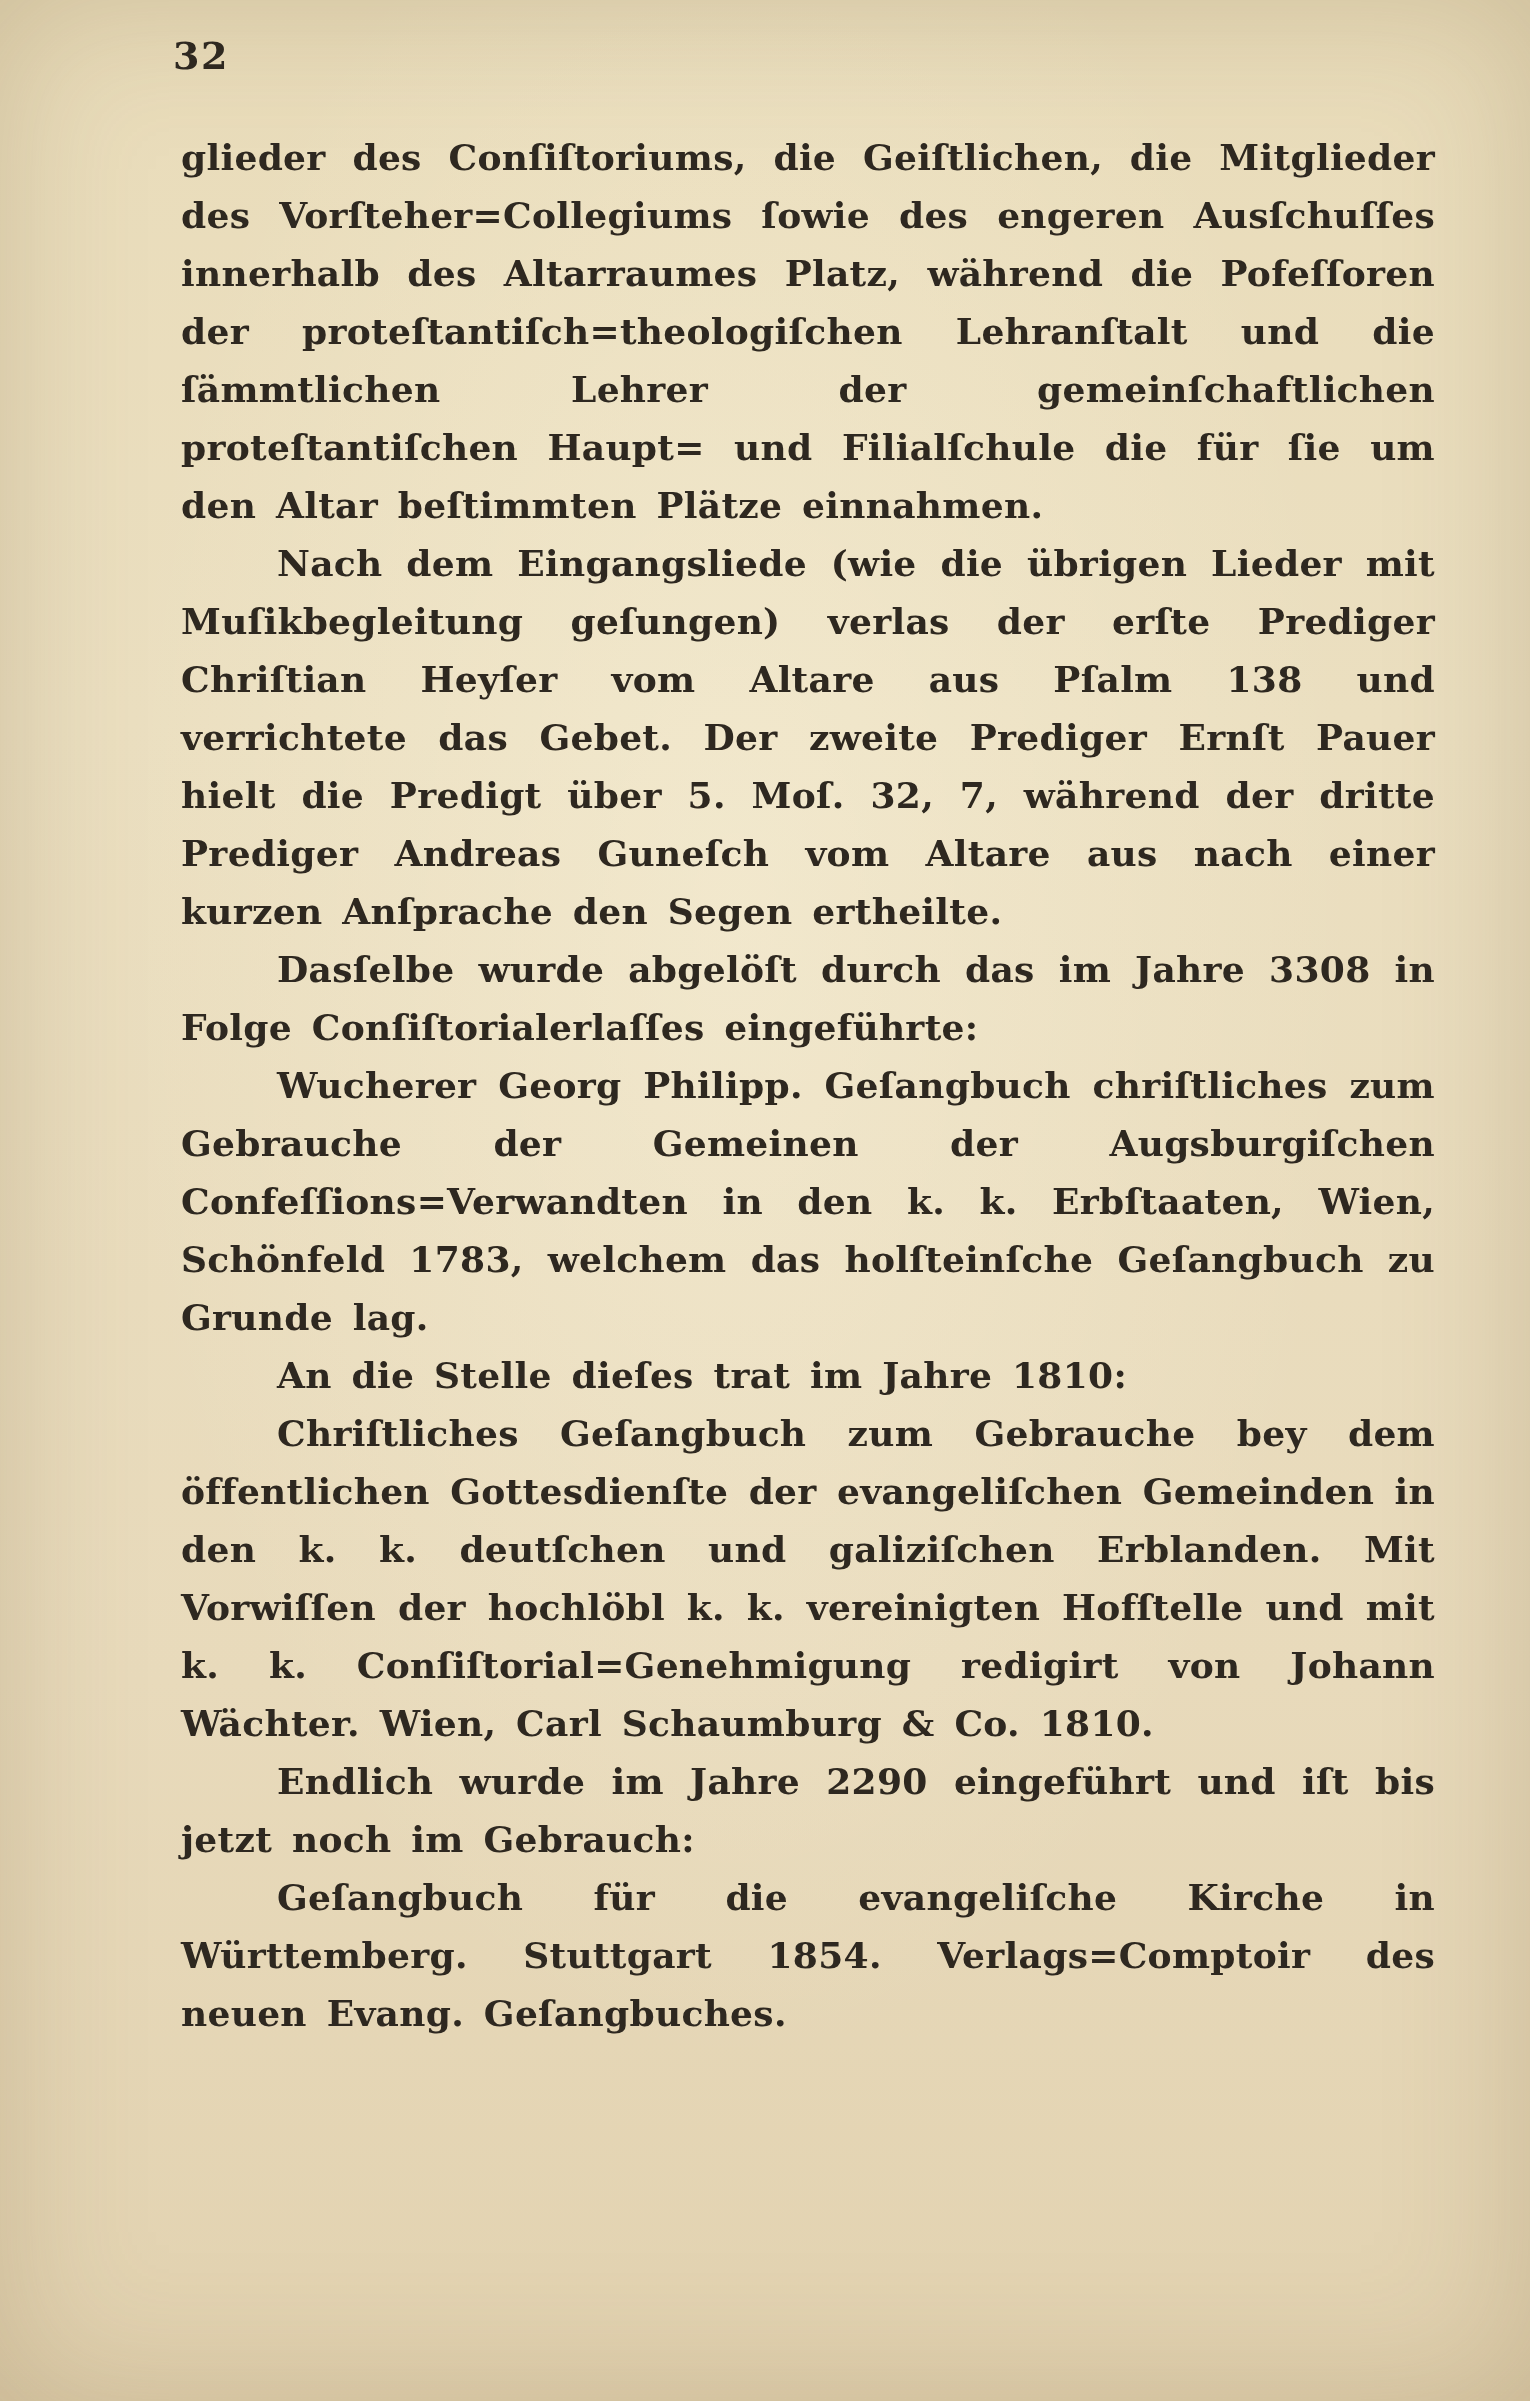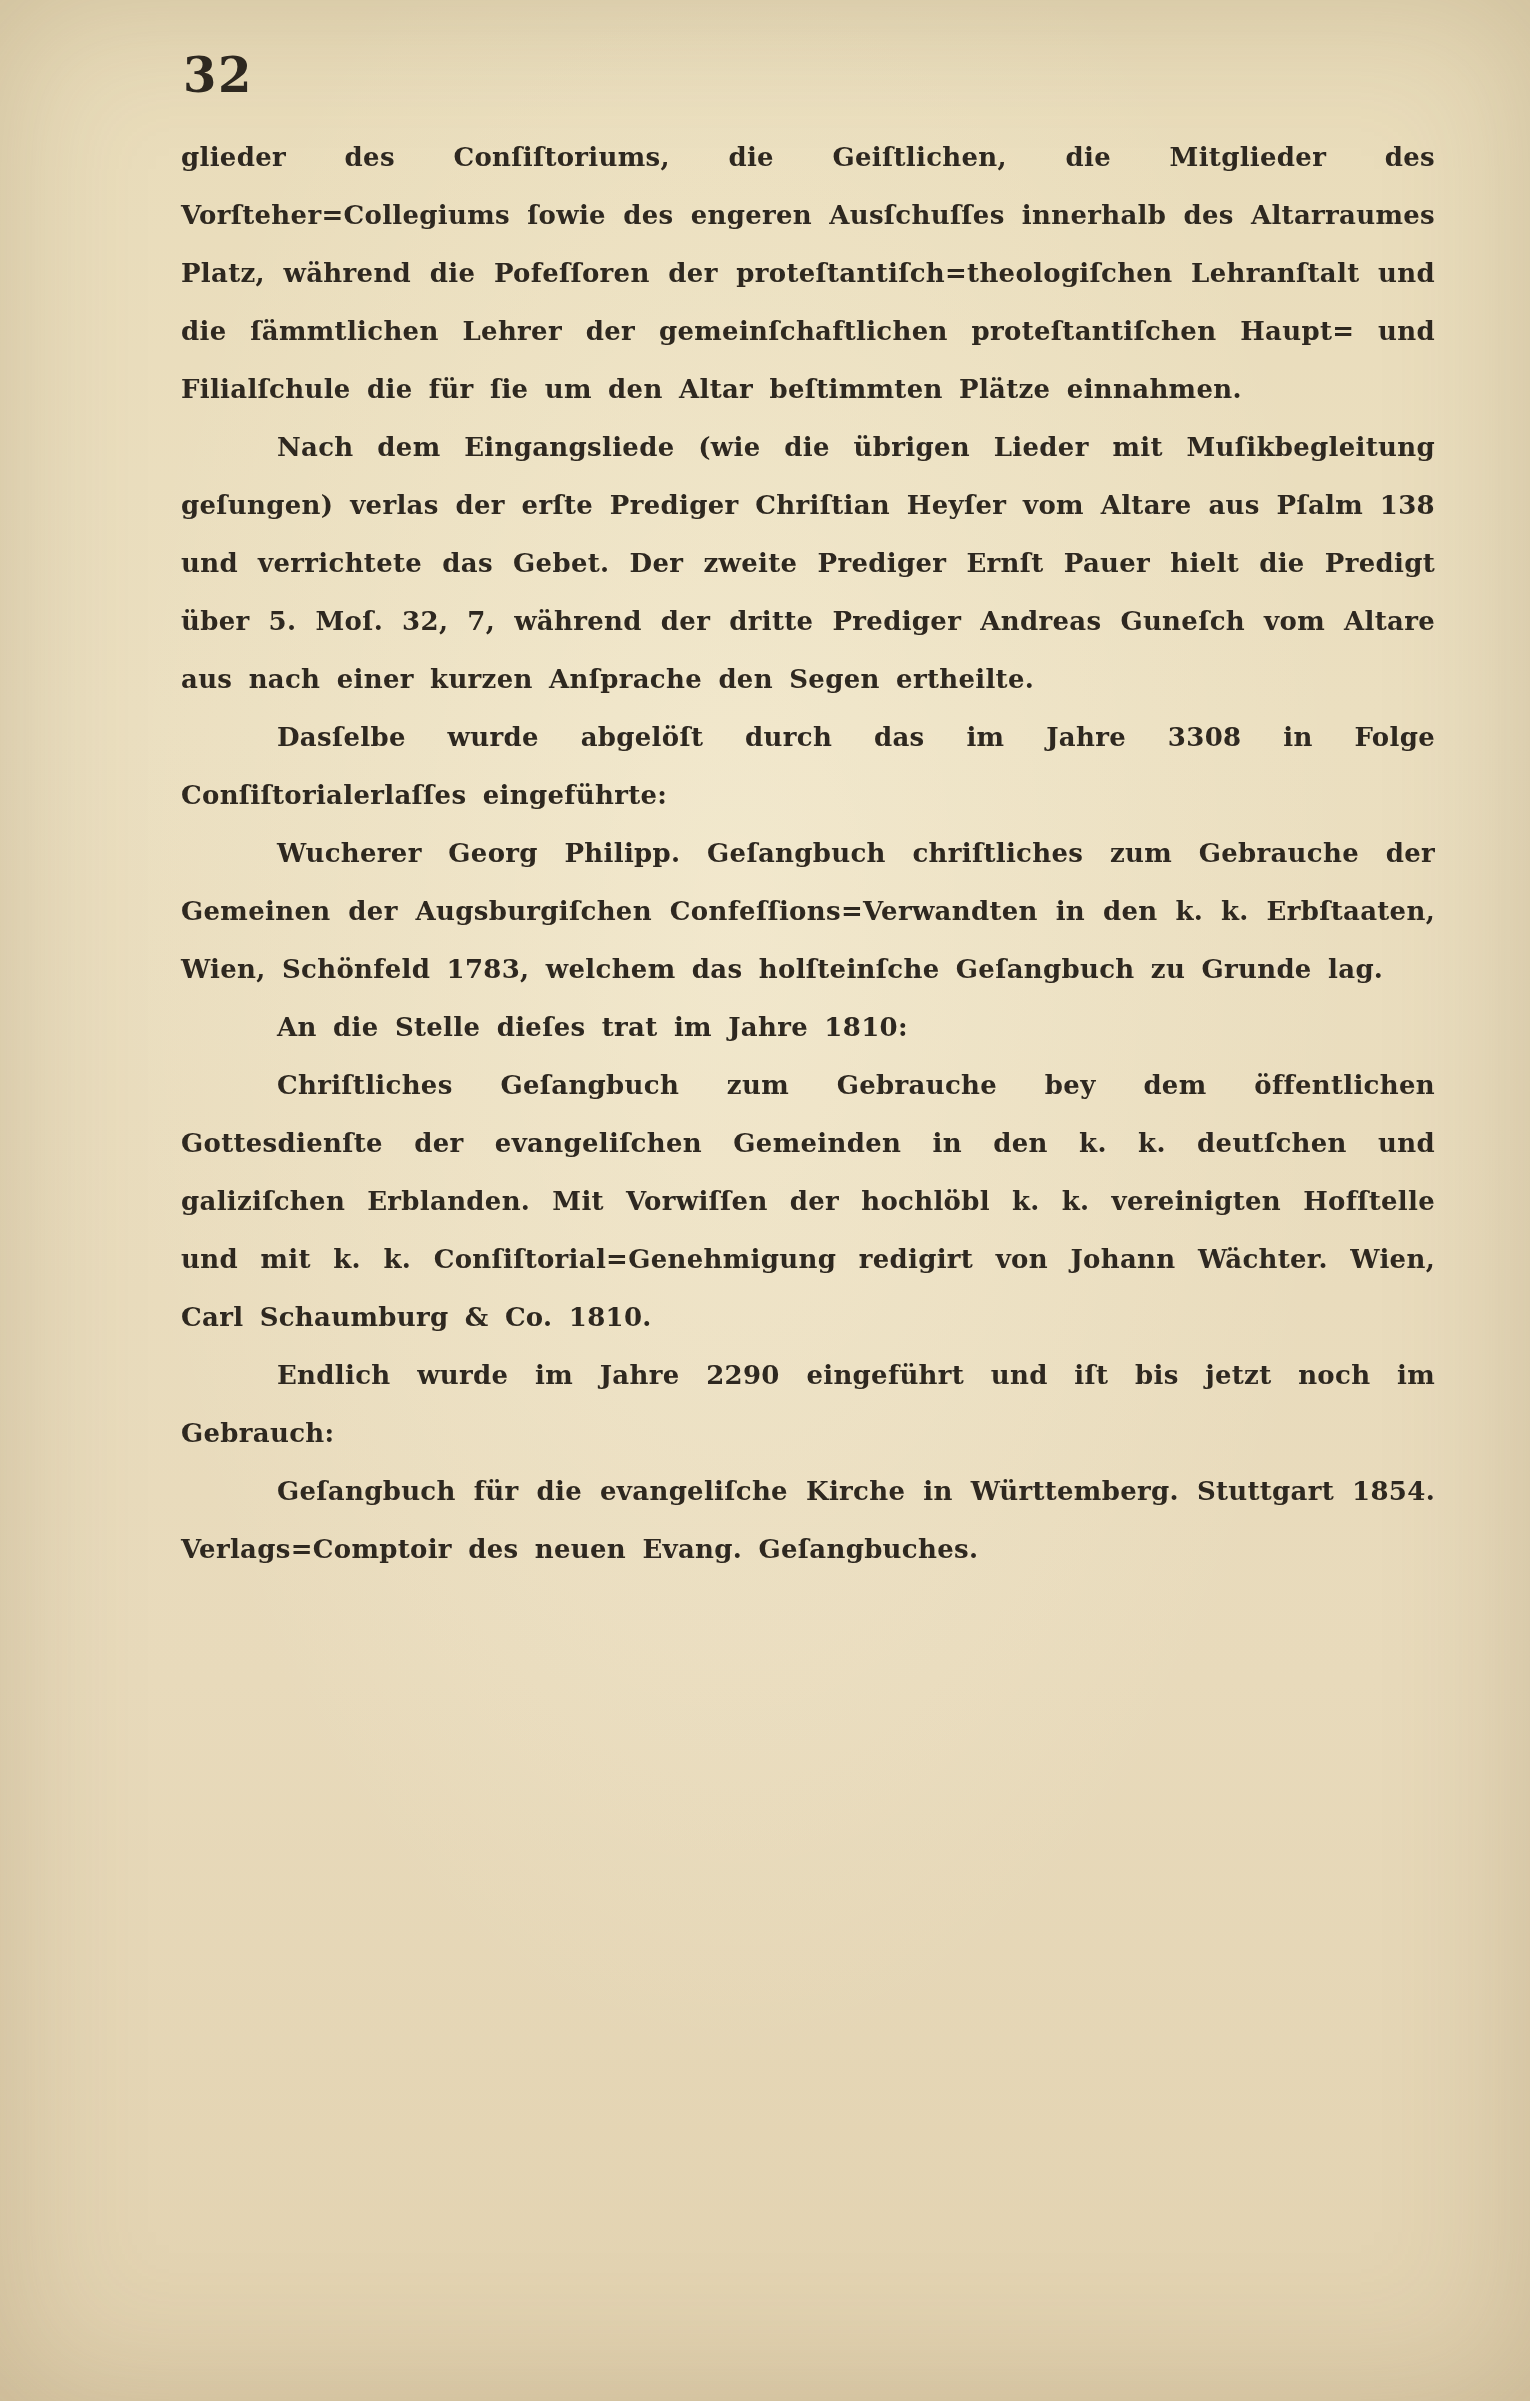--- a/index.html
+++ b/index.html
@@ -18,37 +18,36 @@
     color: #2e2820;
   }
   .vignette {
     position: absolute;
     inset: 0;
     pointer-events: none;
     box-shadow: inset 0 0 142px rgba(120,95,55,0.25);
   }
   .page-number {
     position: absolute;
-    left: 183px;
+    left: 173px;
     top: 33px;
-    font-size: 48px;
+    font-size: 38px;
     font-weight: bold;
     letter-spacing: 1.6px;
-    margin-top: 14px;
   }
   .text-block {
     position: absolute;
     left: 181px;
     top: 128px;
     width: 1254px;
   }
   .text-block p {
     margin: 0;
     padding: 0;
-    font-size: 26px;
+    font-size: 36px;
     line-height: 58px;
     font-weight: bold;
     text-align: justify;
     word-spacing: 7px;
     letter-spacing: 0.3px;
     text-indent: 96px;
     color: #2e2820;
   }
   .text-block p.no-indent {
     text-indent: 0;

